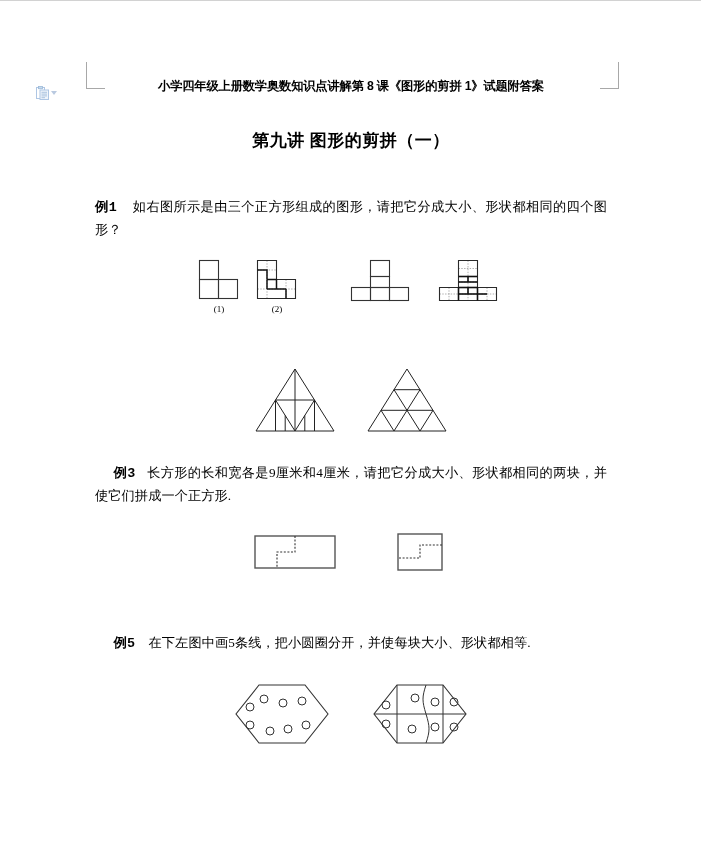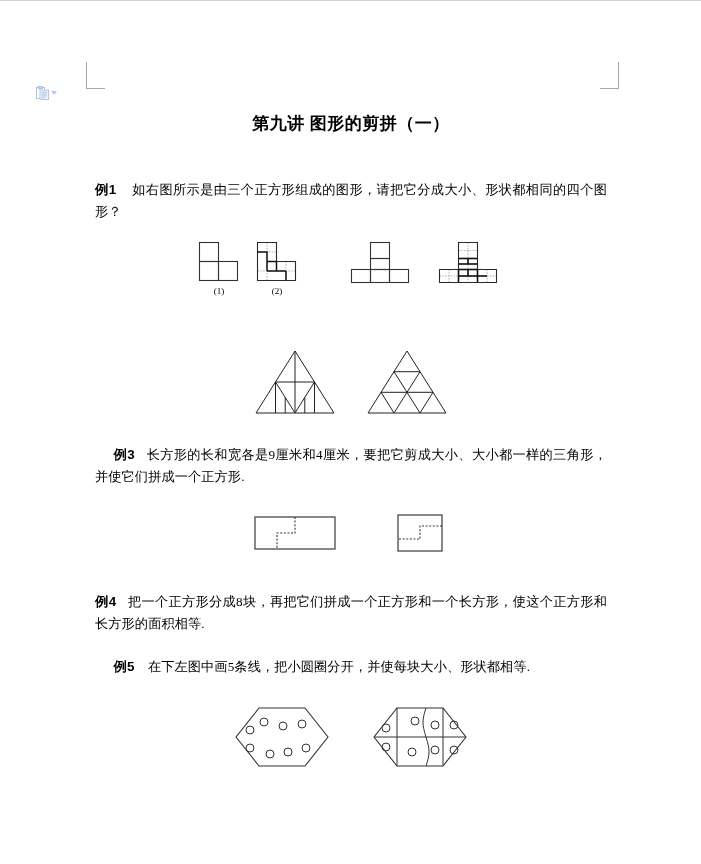--- a/index.html
+++ b/index.html
@@ -97,21 +97,21 @@
     margin: 0;
     text-align: justify;
     letter-spacing: 0.1px;
   }
   p.indent2 { text-indent: 2em; }
 
   .para-spacer-lg { height: 22px; }
 
   .ex-label {
     font-weight: bold;
-    font-family: Liberation Sans, sans-serif;
+    font-family: Liberation Mono, monospace;
     font-size: 13.4px;
   }
 
   
   .fig-row {
     display: flex;
     align-items: flex-end;
     justify-content: center;
     width: 100%;
   }
@@ -148,20 +148,21 @@
         <line x1="5.5" y1="8.1" x2="11" y2="8.1" stroke="#9bb8d8" stroke-width="0.8"></line>
         <line x1="5.5" y1="9.9" x2="11" y2="9.9" stroke="#9bb8d8" stroke-width="0.8"></line>
         <line x1="5.5" y1="11.7" x2="9" y2="11.7" stroke="#9bb8d8" stroke-width="0.8"></line>
       </svg>
     </span>
     <span class="caret"></span>
   </div>
 
   <div id="content">
 
+    <div class="doc-title">小学四年级上册数学奥数知识点讲解第 8 课《图形的剪拼 1》试题附答案</div>
 
     <div class="lecture-title">第九讲  图形的剪拼（一）</div>
 
     <div class="para-spacer-lg"></div>
 
 
     <div class="para-spacer-lg"></div>
 
     <p class="body-text">
       <span class="ex-label">例1</span>
@@ -294,21 +295,21 @@
             <line x1="68" y1="44.3" x2="55" y2="65"></line>
           </g>
         </svg>
       </div>
     </div>
 
     <div style="height:28px"></div>
 
     <p class="body-text" style="text-indent:1.4em">
       <span class="ex-label">例3</span>
-      <span style="display:inline-block;width:8px"></span><span>长方形的长和宽各是9厘米和4厘米，要把它剪成大小、大小都一样的三角形，并使它们拼成一个正方形.</span>
+      <span style="display:inline-block;width:8px"></span><span>长方形的长和宽各是9厘米和4厘米，请把它分成大小、形状都相同的两块，并使它们拼成一个正方形.</span>
     </p>
 
     <div style="height:24px"></div>
 
     <div class="fig-row" style="gap:52px;">
 
       <div class="fig-cell">
         <svg width="86" height="44" viewBox="0 0 86 44">
           <rect x="3" y="6" width="80" height="32" fill="none" stroke="#555" stroke-width="1.4"></rect>
           <g stroke="#333" stroke-width="1.1" fill="none" stroke-dasharray="2,1.6">
@@ -322,24 +323,20 @@
           <rect x="8" y="4" width="44" height="36" fill="none" stroke="#555" stroke-width="1.4"></rect>
           <g stroke="#333" stroke-width="1.1" fill="none" stroke-dasharray="2,1.6">
             <path d="M52 15 H30 V28 H8"></path>
           </g>
         </svg>
       </div>
     </div>
 
     <div style="height:36px"></div>
 
-    <p class="body-text">
-      <span class="ex-label">例4</span>
-      <span style="display:inline-block;width:8px"></span><span>把一个正方形分成8块，再把它们拼成一个正方形和一个长方形，使这个正方形和长方形的面积相等.</span>
-    </p>
 
     <div style="height:22px"></div>
 
     <p class="body-text" style="text-indent:1.4em">
       <span class="ex-label">例5</span>
       <span style="display:inline-block;width:10px"></span><span>在下左图中画5条线，把小圆圈分开，并使每块大小、形状都相等.</span>
     </p>
 
     <div style="height:26px"></div>
 

